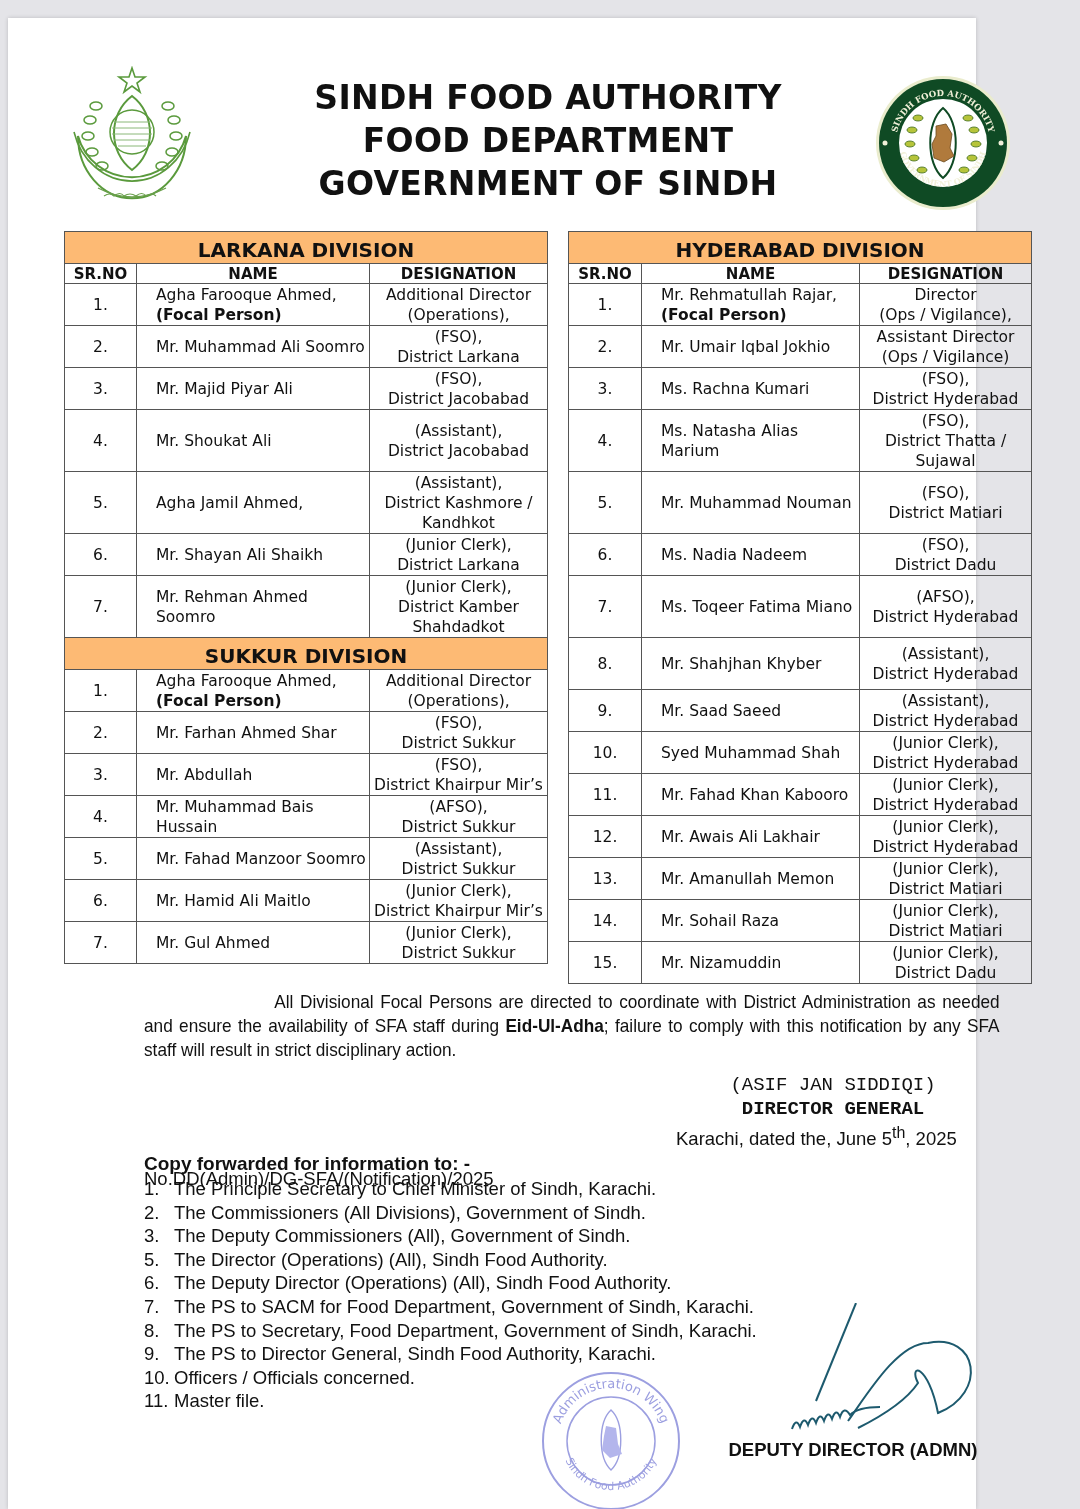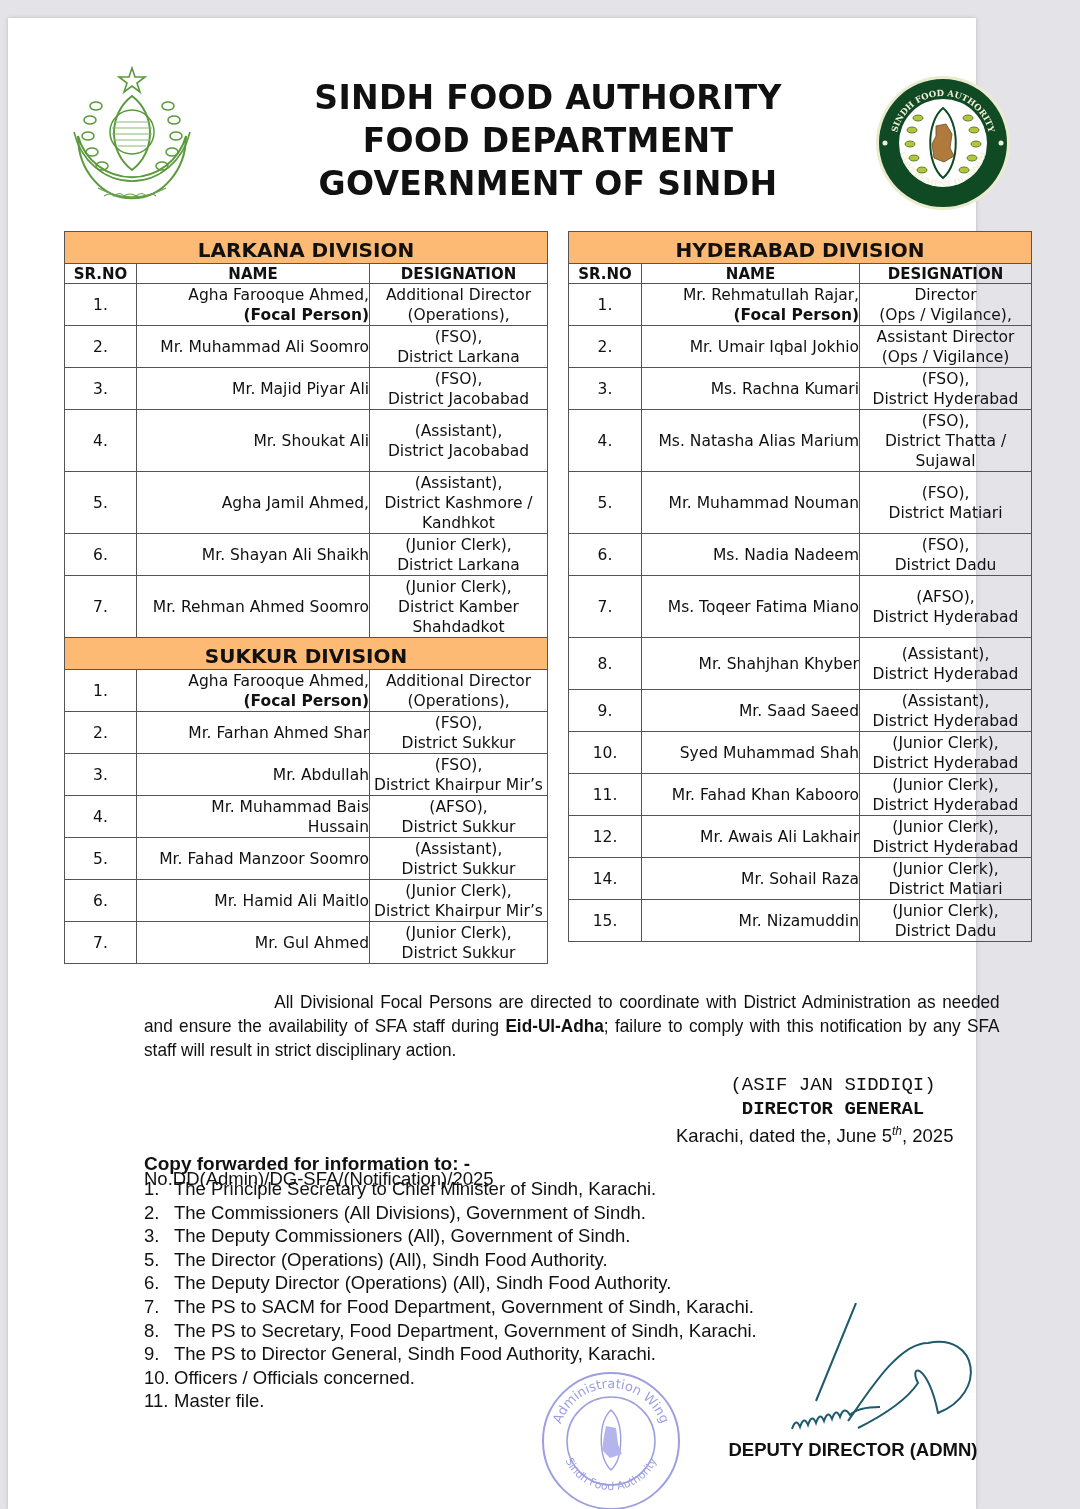--- a/index.html
+++ b/index.html
@@ -47,21 +47,21 @@
     padding-top: 4px;
   }
   .col-head {
     font-weight: bold;
     font-size: 15px;
     text-align: center;
     height: 20px;
     line-height: 18px;
   }
   .c-sr { text-align: center; }
-  .c-name { text-align: right; padding-left: 11px; }
+  .c-name { text-align: left; padding-left: 19px; }
   .c-des { text-align: center; }
   .focal { font-weight: bold; display: block; }
   #larkana { left: 56px; top: 213px; width: 483px; }
   #hyderabad { left: 560px; top: 213px; width: 463px; border-radius: 23px; }
 
   
   .para {
     position: absolute; left: 136px; top: 972px; width: 856px;
     font-family: "Liberation Sans", sans-serif;
     font-size: 18.5px; line-height: 24px; text-align: justify;
@@ -76,21 +76,21 @@
   }
   .sig1 .role { font-weight: bold; }
   .ref-no {
     position: absolute; left: 136px; top: 1106px;
     font-family: "Liberation Sans", sans-serif; font-size: 18.5px; margin-top: 44px;
   }
   .dated {
     position: absolute; left: 668px; top: 1106px;
     font-family: "Liberation Sans", sans-serif; font-size: 18.5px;
   }
-  .dated sup { font-size: 12px; font-style: italic; }
+  .dated sup { font-size: 16px; }
   .copy-title {
     position: absolute; left: 136px; top: 1135px;
     font-family: "Liberation Sans", sans-serif; font-weight: bold; font-size: 19px;
   }
   .copy-list {
     position: absolute; left: 136px; top: 1159px; list-style: none;
     font-family: "Liberation Sans", sans-serif; font-size: 18.5px; line-height: 23.6px;
   }
   .copy-list li .num { display: inline-block; width: 30px; }
   .stamp { position: absolute; left: 532px; top: 1352px; width: 142px; height: 142px; opacity: 0.75; }
@@ -422,20 +422,28 @@
         </tr>
         <tr style="height: 42px;">
           <td class="c-sr">12.</td>
           <td class="c-name">Mr. Awais Ali Lakhair</td>
           <td class="c-des">
             <div>(Junior Clerk),</div>
             <div>District Hyderabad</div>
           </td>
         </tr>
         <tr style="height: 42px;">
+          <td class="c-sr">13.</td>
+          <td class="c-name">Mr. Amanullah Memon</td>
+          <td class="c-des">
+            <div>(Junior Clerk),</div>
+            <div>District Matiari</div>
+          </td>
+        </tr>
+        <tr style="height: 42px;">
           <td class="c-sr">14.</td>
           <td class="c-name">Mr. Sohail Raza</td>
           <td class="c-des">
             <div>(Junior Clerk),</div>
             <div>District Matiari</div>
           </td>
         </tr>
         <tr style="height: 42px;">
           <td class="c-sr">15.</td>
           <td class="c-name">Mr. Nizamuddin</td>

